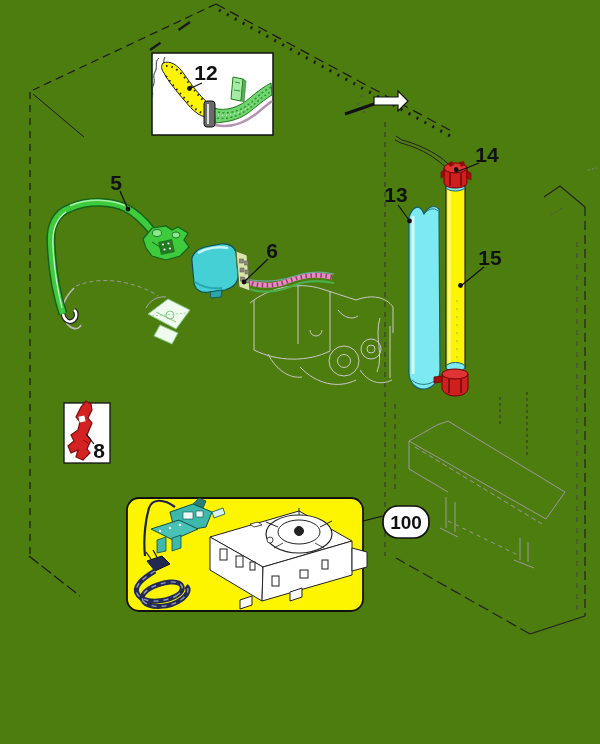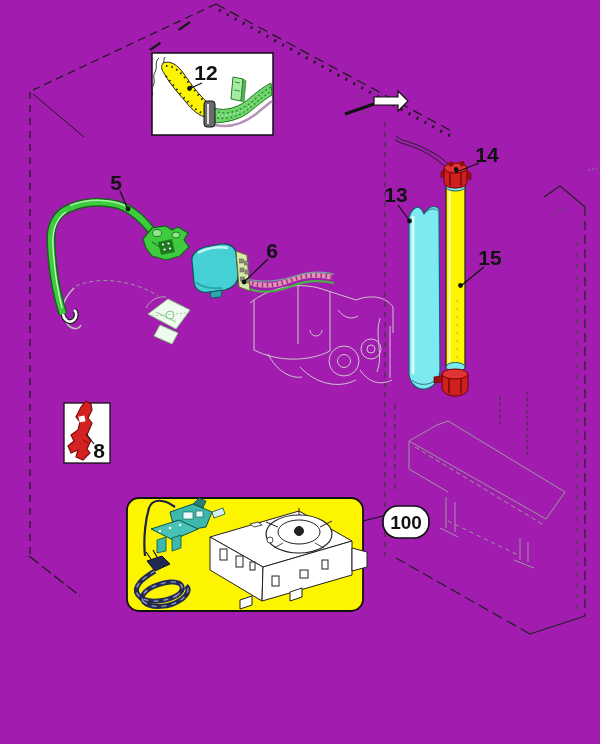--- a/index.html
+++ b/index.html
@@ -1,16 +1,16 @@
 <!DOCTYPE html>
 <html style="--c-highlight_yellow: #fdf400; --c-cyan_light: #7de9f0; --c-cyan_device: #45d0d5; --c-teal_switch: #3db8ac; --c-green_part: #3ecc3e; --c-green_hose: #6fd66f; --c-red_part: #d42222; --c-wire_pink: #e090ba; --c-wire_magenta: #a23278; --c-wire_green: #4ab04a; --c-cord_navy: #222a52; --c-line_black: #1a1a1a; --c-ghost_gray: #c9c9c9; --c-console_gray: #9a9a9a;"><head>
 <meta charset="utf-8">
 <style>
   html,body{margin:0;padding:0;background:#fff;}
-  .stage{position:relative;width:600px;height:744px;background:#a21caf;overflow:hidden;}
+  .stage{position:relative;width:600px;height:744px;background:#4d7c0f;overflow:hidden;}
   svg{display:block;}
   .lbl{font-family:"Liberation Sans",sans-serif;font-weight:700;font-size:21px;fill:#111;}
   .lbl-100{font-size:19px;}
 </style>
 </head>
 <body>
 
 <div class="stage">
 <svg width="600" height="744" viewBox="0 0 600 744">
 

